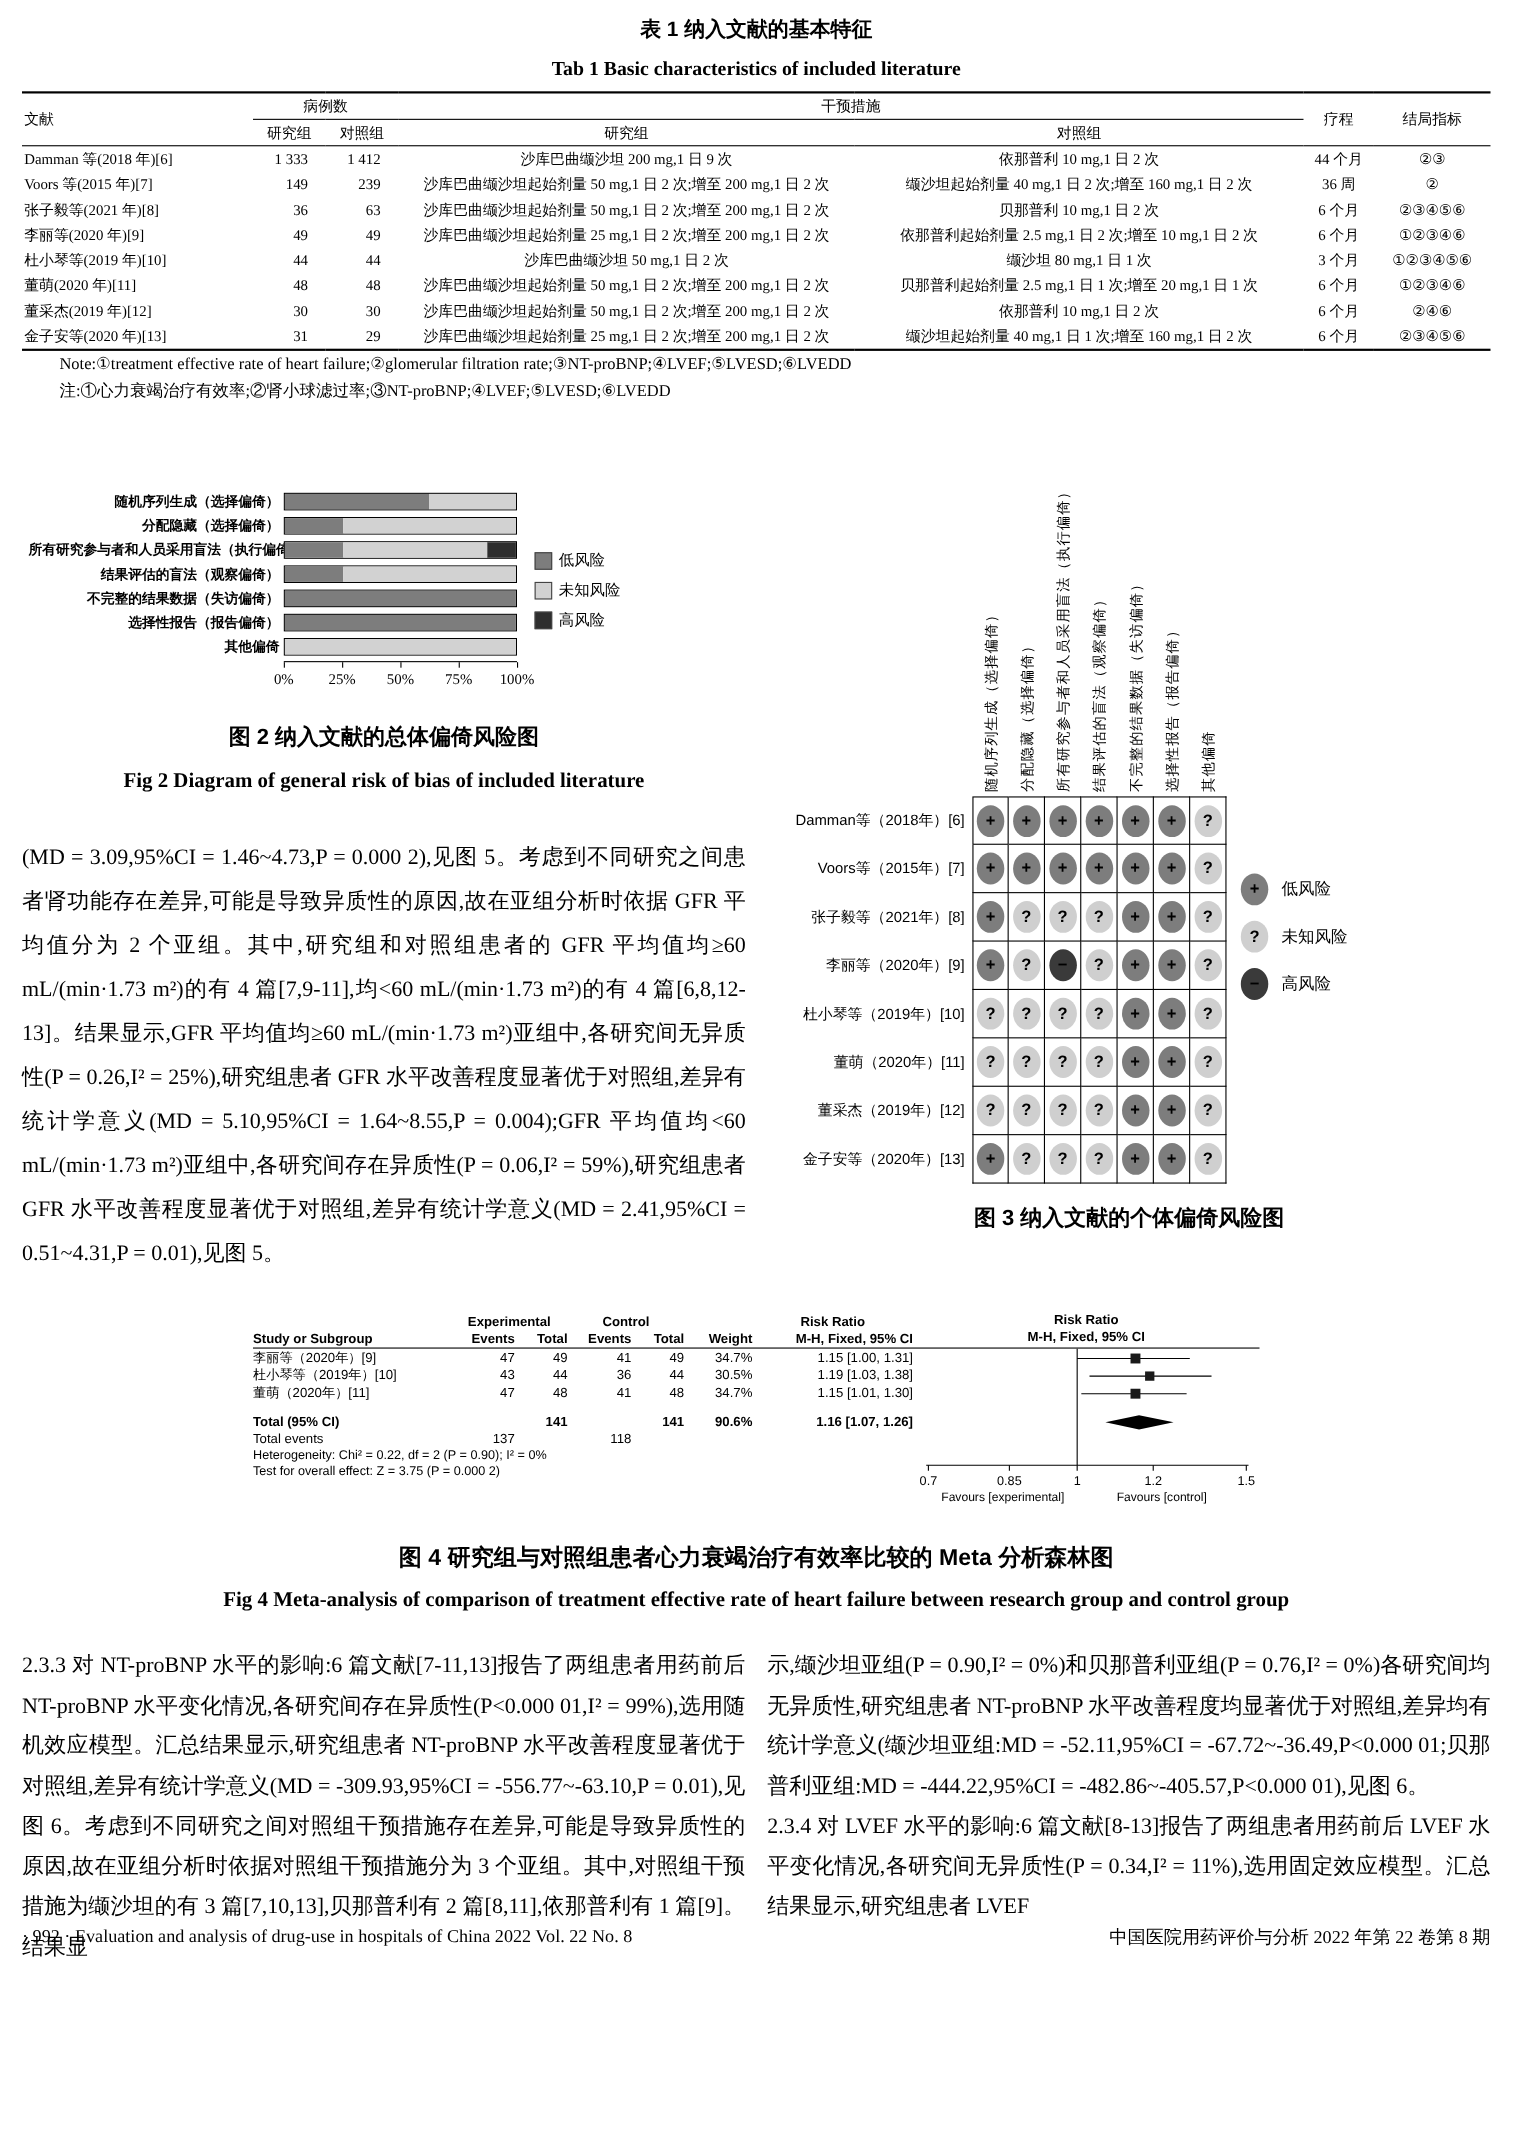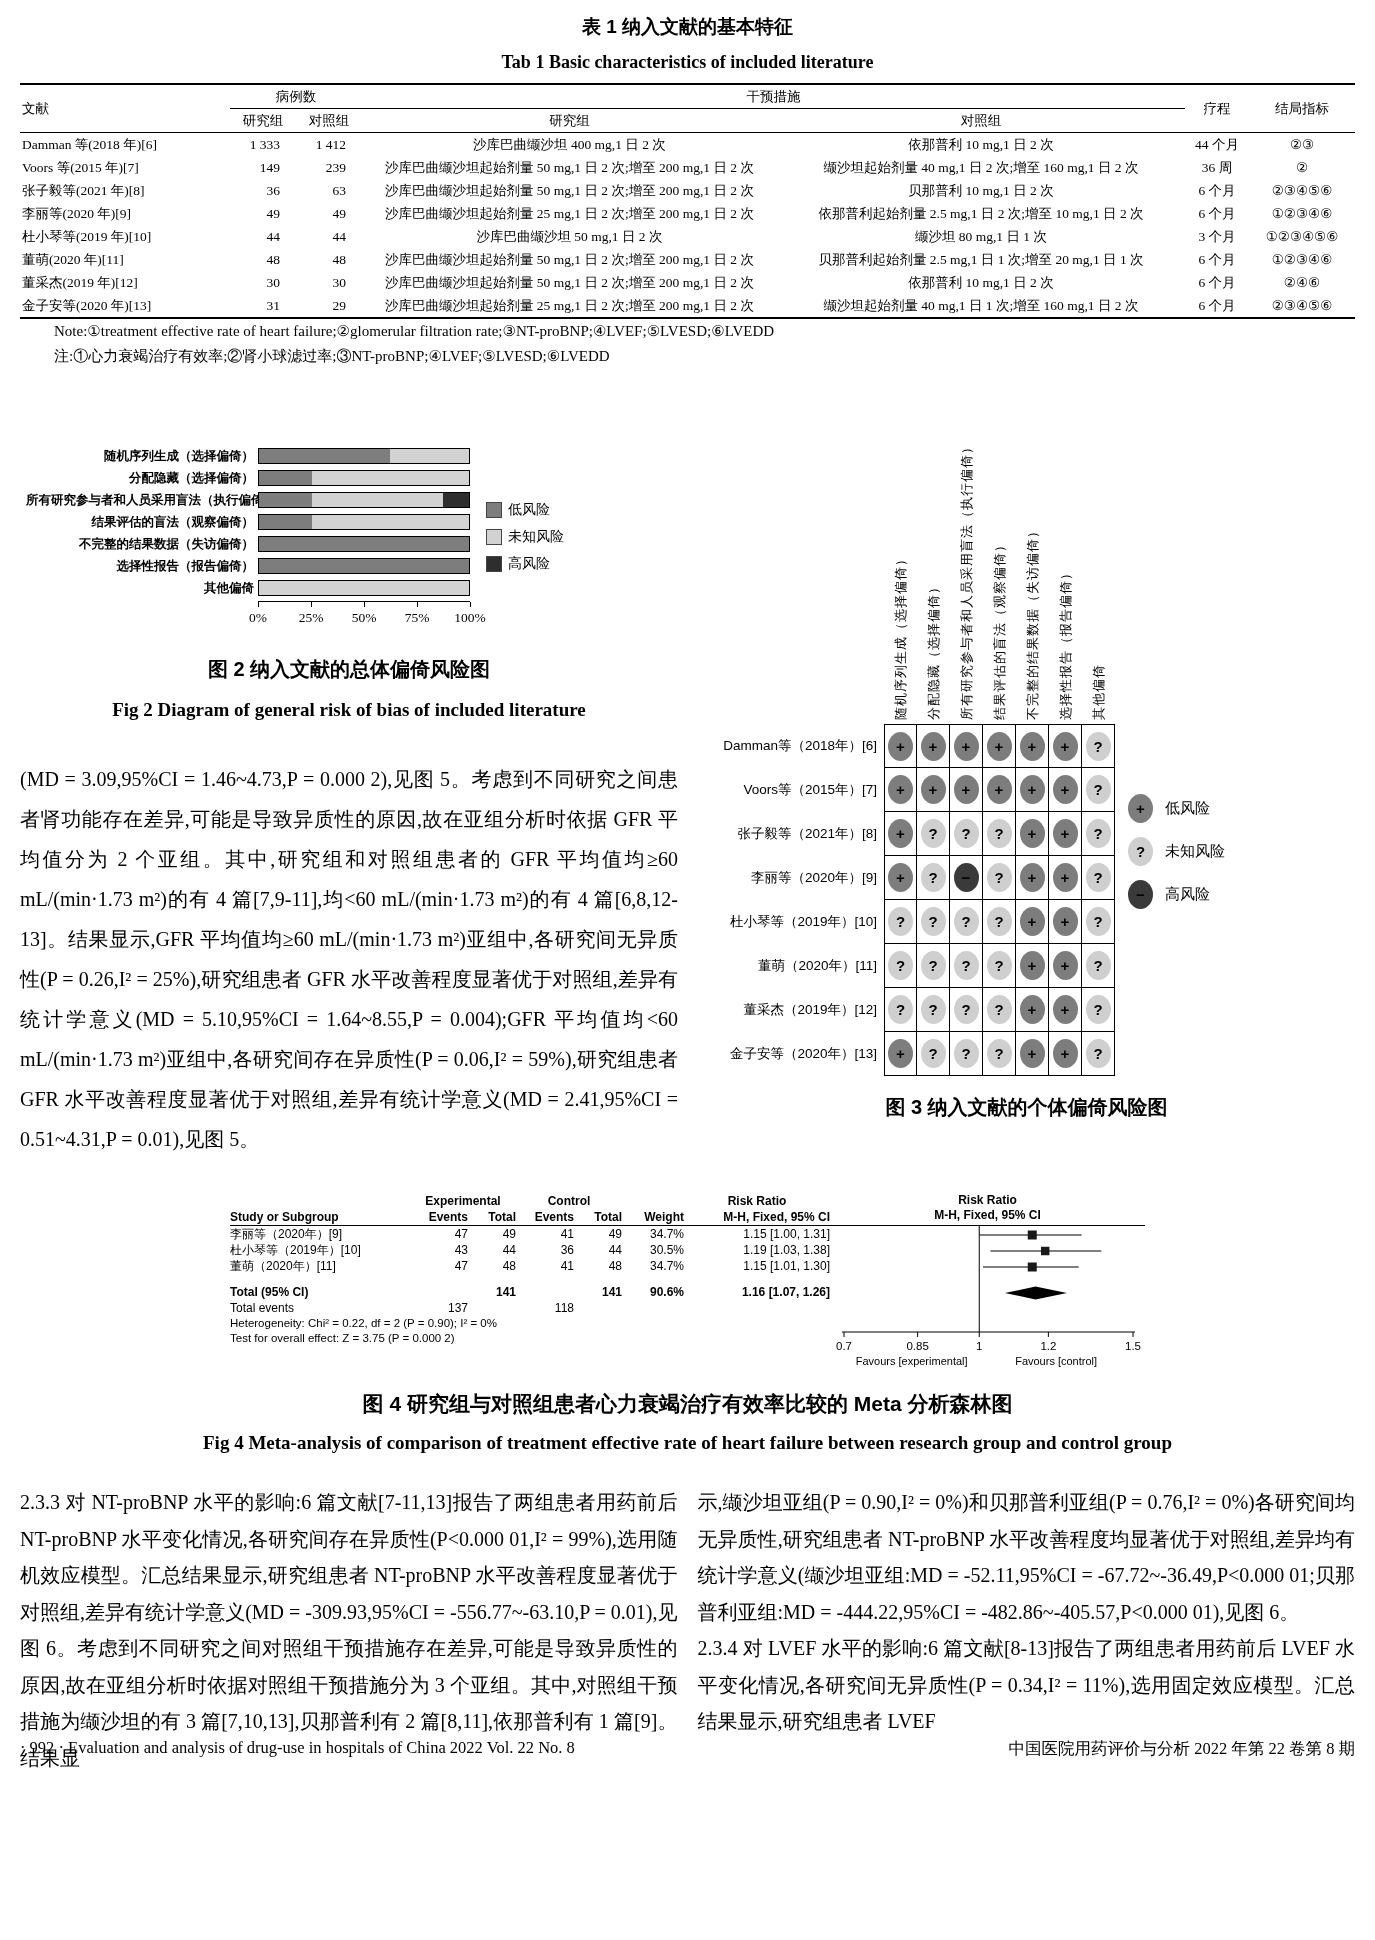--- a/index.html
+++ b/index.html
@@ -42,21 +42,21 @@
   .f2ticklbl { position:absolute; top:8px; transform:translateX(-50%); font-size:13.5px; font-family:"Liberation Serif",serif; }
   .f2legend { position:absolute; left:460px; top:56px; }
   .f2lgitem { display:flex; align-items:center; margin-bottom:9px; }
   .f2sw { width:14px; height:14px; border:1px solid #444; display:inline-block; margin-right:6px; }
   .f2lglbl { font-size:14px; font-family:"Liberation Sans",sans-serif; }
 
   
   .cap-zh { text-align:center; font-family:"Liberation Sans",sans-serif; font-weight:bold; font-size:20px; margin-top:18px; }
   .cap-en { text-align:center; font-family:"Liberation Serif",serif; font-weight:bold; font-size:19px; margin-top:12px; line-height:30px; }
   .cap-en-f3 { max-width:440px; margin-left:auto; margin-right:auto; }
-  .cap-f4 { margin-top:12px; font-size:21px; }
+  .cap-f4 { margin-top:24px; font-size:21px; }
   .cap-f4-en { margin-top:10px; font-size:19px; }
 
   .bodytext { margin-top:34px; font-size:20px; line-height:40px; text-align:justify; }
 
   
   .fig3 { position:relative; }
   .f3heads-row { display:flex; }
   .f3spacer { flex:0 0 186px; }
   .f3ch { flex:0 0 33px; height:355px; position:relative; }
   .f3chtext { position:absolute; bottom:4px; left:calc(50% + 7px); transform-origin:left bottom; transform:rotate(-90deg); white-space:nowrap; font-size:13px; letter-spacing:1px; font-family:"Liberation Sans",sans-serif; line-height:14px; }
@@ -134,21 +134,21 @@
         <th class="th-sub">对照组</th>
         <th class="th-sub">研究组</th>
         <th class="th-sub">对照组</th>
       </tr>
     </thead>
     <tbody>
         <tr>
           <td class="c-study">Damman 等(2018 年)[6]</td>
           <td class="c-num">1 333</td>
           <td class="c-num">1 412</td>
-          <td class="c-iv">沙库巴曲缬沙坦 400 mg,1 日 2 次</td>
+          <td class="c-iv">沙库巴曲缬沙坦 200 mg,1 日 9 次</td>
           <td class="c-iv">依那普利 10 mg,1 日 2 次</td>
           <td class="c-course">44 个月</td>
           <td class="c-out">②③</td>
         </tr>
         <tr>
           <td class="c-study">Voors 等(2015 年)[7]</td>
           <td class="c-num">149</td>
           <td class="c-num">239</td>
           <td class="c-iv">沙库巴曲缬沙坦起始剂量 50 mg,1 日 2 次;增至 200 mg,1 日 2 次</td>
           <td class="c-iv">缬沙坦起始剂量 40 mg,1 日 2 次;增至 160 mg,1 日 2 次</td>

